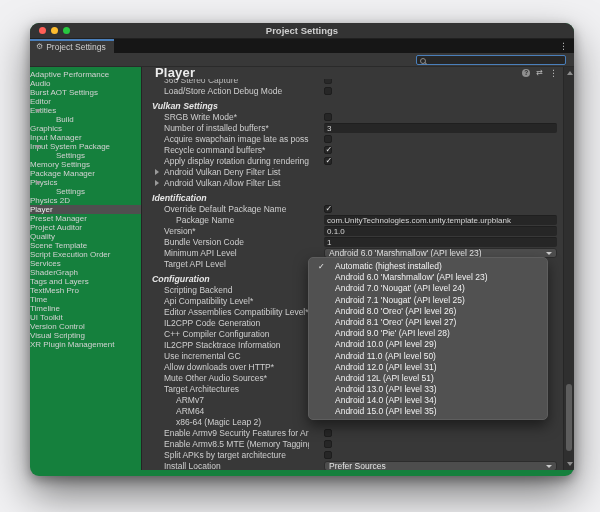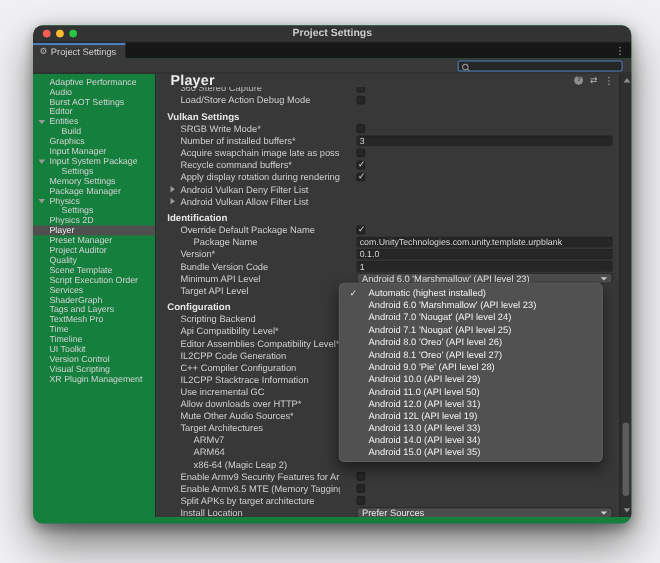--- a/index.html
+++ b/index.html
@@ -25,37 +25,37 @@
   
   .toolbar{height:13px;background:#383838;border-bottom:1px solid #2a2a2a;position:relative;}
   .search{position:absolute;right:8px;top:2px;width:148px;height:8px;background:#262626;
           border:1px solid var(--accent,#4a7fbb);border-radius:2px;}
   .mag{position:absolute;left:3px;top:1.5px;width:4px;height:4px;border:1px solid #8a8a8a;border-radius:50%;}
   .mag::after{content:"";position:absolute;left:3.6px;top:3.6px;width:3px;height:1px;background:#8a8a8a;
           transform:rotate(45deg);transform-origin:0 0;}
   
   .body{display:flex;height:403px;}
   .sidebar{width:112px;flex:none;border-right:1px solid #242424;padding-top:3px;box-sizing:border-box;overflow:hidden;}
-  .side-item{height:9px;line-height:9px;font-size:8px;color:#d2d2d2;padding-left:15px;position:relative;white-space:nowrap;}
+  .side-item{height:9px;line-height:9px;font-size:8px;color:#d2d2d2;padding-left:0;position:relative;white-space:nowrap;}
   .side-item.indent1{padding-left:26px;}
   .side-item.selected{background:var(--selection,#4f4f4f);color:#efefef;}
   .tri{position:absolute;left:5px;top:2.5px;width:0;height:0;border-left:3px solid transparent;
        border-right:3px solid transparent;border-top:4px solid #9a9a9a;}
   
   .main{flex:1;position:relative;background:#383838;}
   .main-header{position:relative;height:12px;z-index:3;}
   .page-title{position:absolute;left:13px;top:-2px;font-size:13px;font-weight:bold;color:#ececec;letter-spacing:.2px;}
   .header-icons{position:absolute;top:2px;right:16px;display:flex;gap:6px;align-items:center;}
   .help{width:8px;height:8px;border-radius:50%;background:#8f8f8f;color:#2d2d2d;font-size:6.5px;font-weight:bold;
         text-align:center;line-height:8px;display:inline-block;}
   .preset{font-size:8px;color:#b8b8b8;line-height:8px;}
   .kebab2{font-size:9px;color:#b8b8b8;line-height:8px;}
   .content{position:absolute;left:0;top:12px;right:11px;bottom:0;overflow:hidden;}
   .row{height:11px;display:flex;align-items:center;position:relative;gap:15px;}
-  .row.section{margin-top:4px;}
+  .row.section{margin-top:4px;font-style:italic;}
   .lbl{box-sizing:border-box;width:167px;flex:none;padding-left:22px;font-size:8.5px;color:#cfcfcf;
        white-space:nowrap;overflow:hidden;}
   .section .lbl{padding-left:10px;font-weight:bold;font-size:8.8px;color:#e6e6e6;width:100%;}
   .lbl.indent2{padding-left:34px;}
   .fold{position:absolute;left:13px;top:3px;width:0;height:0;border-top:3px solid transparent;
         border-bottom:3px solid transparent;border-left:4px solid #9a9a9a;}
   .ctrl{flex:1;margin-right:6px;display:flex;align-items:center;}
   .checkbox{width:8px;height:8px;box-sizing:border-box;background:var(--field,#262626);border:1px solid #1d1d1d;
             border-radius:2px;position:relative;flex:none;}
   .checkbox.checked::after{content:"✓";position:absolute;left:0.5px;top:-1.5px;font-size:8px;color:#e2e2e2;}
@@ -329,21 +329,21 @@
           <div class="popup-item"><span class="check">✓</span><span>Automatic (highest installed)</span></div>
           <div class="popup-item"><span>Android 6.0 'Marshmallow' (API level 23)</span></div>
           <div class="popup-item"><span>Android 7.0 'Nougat' (API level 24)</span></div>
           <div class="popup-item"><span>Android 7.1 'Nougat' (API level 25)</span></div>
           <div class="popup-item"><span>Android 8.0 'Oreo' (API level 26)</span></div>
           <div class="popup-item"><span>Android 8.1 'Oreo' (API level 27)</span></div>
           <div class="popup-item"><span>Android 9.0 'Pie' (API level 28)</span></div>
           <div class="popup-item"><span>Android 10.0 (API level 29)</span></div>
           <div class="popup-item"><span>Android 11.0 (API level 50)</span></div>
           <div class="popup-item"><span>Android 12.0 (API level 31)</span></div>
-          <div class="popup-item"><span>Android 12L (API level 19)</span></div>
+          <div class="popup-item"><span>Android 12L (API level 51)</span></div>
           <div class="popup-item"><span>Android 13.0 (API level 33)</span></div>
           <div class="popup-item"><span>Android 14.0 (API level 34)</span></div>
           <div class="popup-item"><span>Android 15.0 (API level 35)</span></div>
         </div>
     </div>
 
   </div>
 </div>
 
 </body></html>

